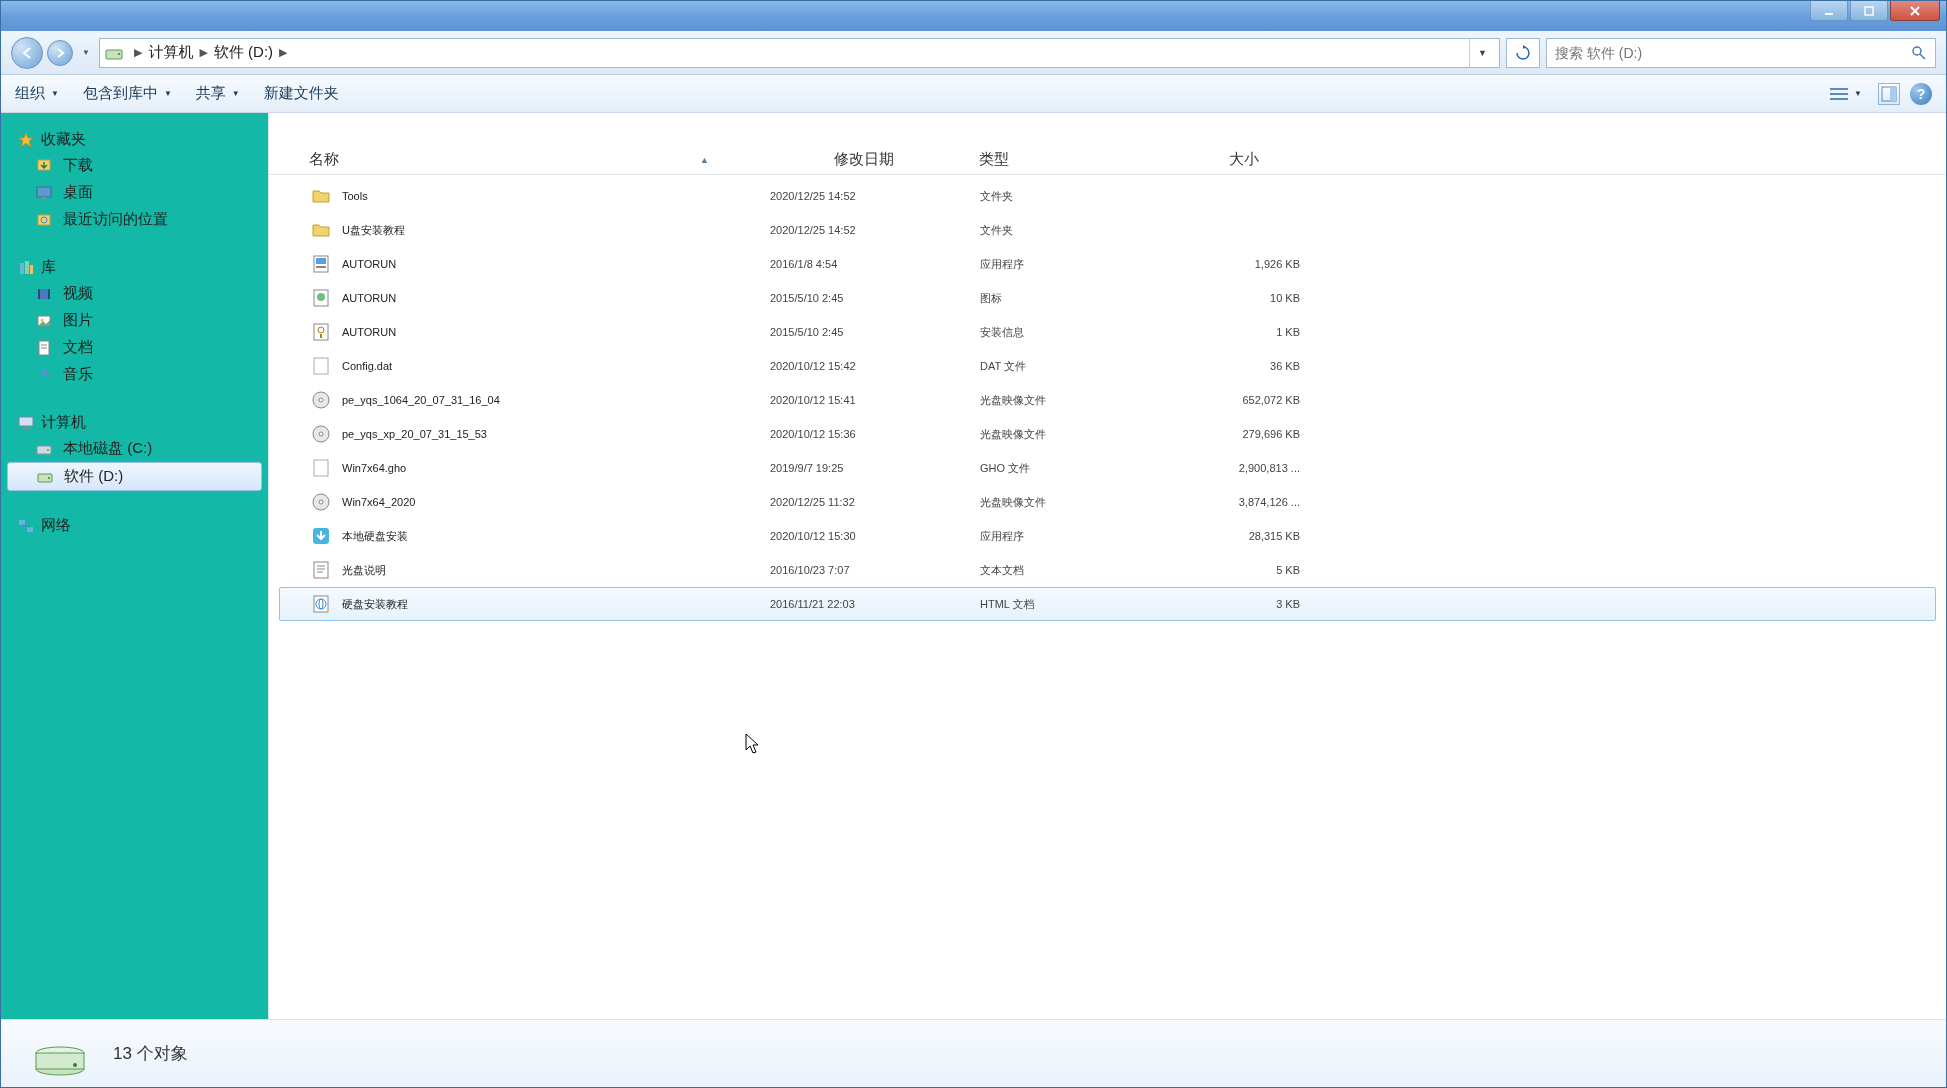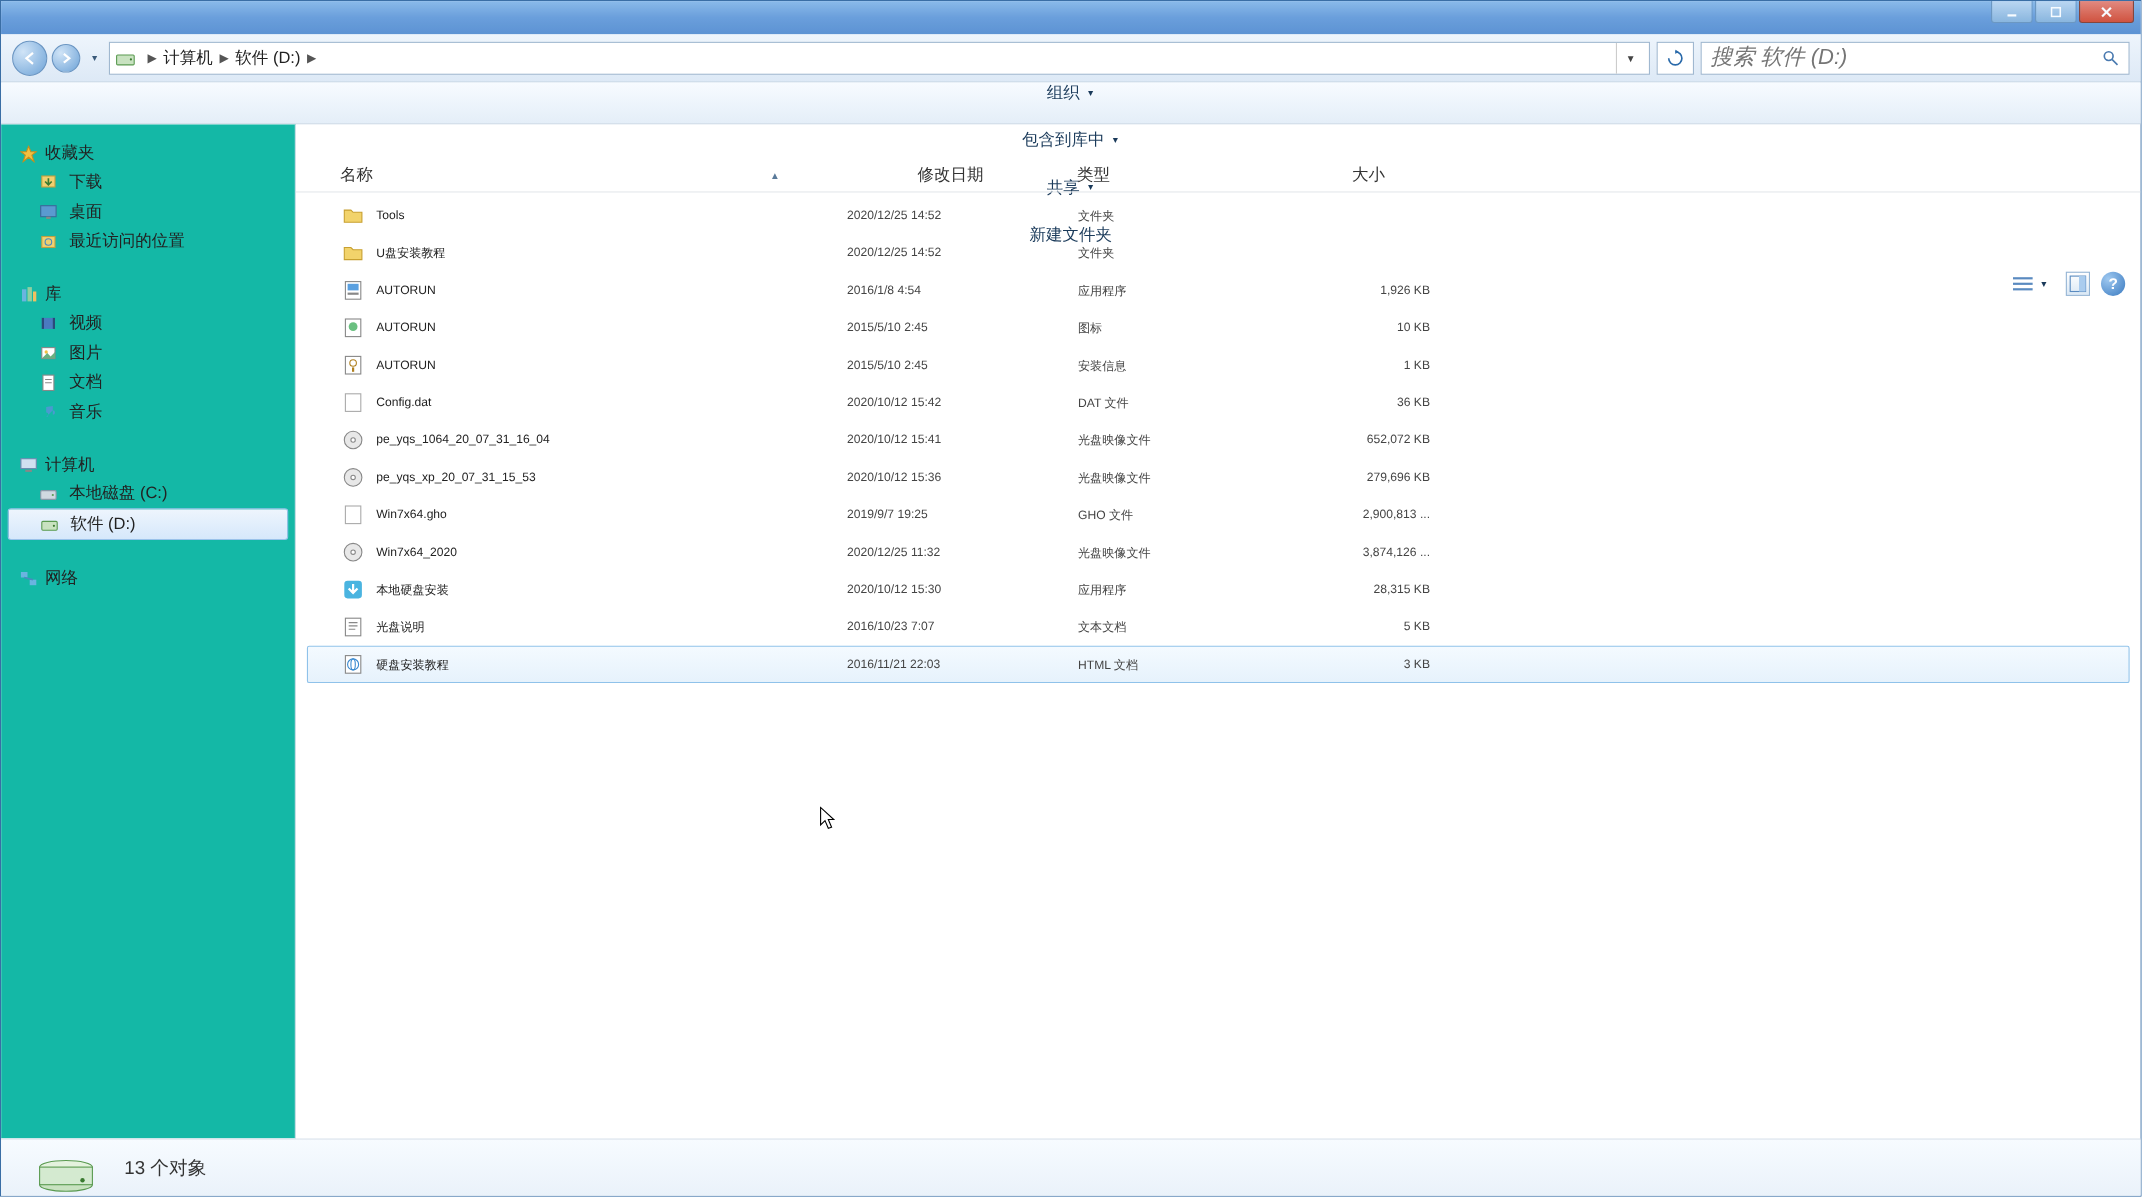--- a/index.html
+++ b/index.html
@@ -19,25 +19,25 @@
 .navbar { height: 44px; background: linear-gradient(to bottom,#eef5fc 0%, #dde9f6 100%); display: flex; align-items: center; padding: 6px 10px; gap: 6px; border-bottom: 1px solid #b9cde0; }
 .nav-back, .nav-fwd { width:32px; height:32px; border-radius:50%; border:1px solid #6a95c2; background: radial-gradient(circle at 30% 30%, #d0e4f7, #6ea3d7); display:inline-flex; align-items:center; justify-content:center; cursor:pointer; color:#fff; font-size:16px;}
 .nav-fwd { width:26px; height:26px; margin-left:-2px;}
 .nav-dropdown { width:14px; height:32px; display:inline-flex; align-items:center; justify-content:center; font-size:8px; color:#3a5a7a; cursor:pointer;}
 .breadcrumb { flex:1; height:30px; background:#fff; border:1px solid #a0b8d0; display:flex; align-items:center; padding:0 4px; font-size:15px; color:#222; }
 .bc-icon { width:20px; height:20px; margin-right:4px; display:inline-flex; align-items:center; justify-content:center;}
 .bc-sep { margin:0 6px; color:#555; font-size:11px;}
 .bc-drop { width:26px; height:28px; display:flex; align-items:center; justify-content:center; font-size:9px; color:#444; border-left:1px solid #ccc; cursor:pointer;}
 .refresh-btn { width:34px; height:30px; border:1px solid #a0b8d0; background:#fff; display:flex; align-items:center; justify-content:center; font-size:14px; color:#2a5a8a; cursor:pointer;}
 .search-box { width:390px; height:30px; border:1px solid #a0b8d0; background:#fff; display:flex; align-items:center; padding:0 8px; position:relative;}
-.search-box input { border:none; outline:none; width:100%; font-size:20px; color:#888; font-style:italic; background:transparent;}
+.search-box input { border:none; outline:none; width:100%; font-size:14px; color:#888; background:transparent;}
 .search-icon { position:absolute; right:8px; color:#4a7ab0; font-size:14px;}
 
 
-.toolbar { height:38px; background: linear-gradient(to bottom,#f7fbff 0%, #e4eef8 100%); border-bottom:1px solid #cdd9e6; display:flex; align-items:center; padding:0 14px; gap:24px; font-size:15px; color:#1a3a5a;flex-direction:column;}
+.toolbar { height:38px; background: linear-gradient(to bottom,#f7fbff 0%, #e4eef8 100%); border-bottom:1px solid #cdd9e6; display:flex; align-items:center; padding:0 14px; gap:24px; font-size:15px; color:#1a3a5a;}
 .tool-item { display:inline-flex; align-items:center; gap:4px; cursor:pointer; }
 .tool-drop { font-size:8px; margin-left:2px;}
 .toolbar-right { margin-left:auto; display:flex; align-items:center; gap:10px;}
 .view-toggle { display:flex; align-items:center; gap:4px; padding:2px 6px; cursor:pointer;}
 .preview-toggle { width:22px; height:22px; border:1px solid #94b4d4; background:linear-gradient(#fff,#dae8f5); cursor:pointer;}
 .help-btn { width:22px; height:22px; border-radius:50%; background:radial-gradient(circle at 30% 30%,#9ec8f0,#3a7ac0); color:#fff; font-size:14px; display:flex; align-items:center; justify-content:center; cursor:pointer; font-weight:bold;}
 
 
 .main { flex:1; display:flex; overflow:hidden; }
 
@@ -64,21 +64,21 @@
 .row { height:34px; display:flex; align-items:center; font-size:11px; color:#222; padding-left:20px; border:1px solid transparent; border-radius:2px; }
 .row.last-focused { border:1px solid #8fc2ea; background:linear-gradient(to bottom, #f4faff, #e6f2fc);}
 .row .cell { padding:0 10px;}
 .row .cell.name { width:460px; display:flex; align-items:center; gap:10px;}
 .row .cell.date { width:210px; color:#444;}
 .row .cell.type { width:210px; color:#444;}
 .row .cell.size { width:130px; text-align:right; color:#444;}
 .ficon { width:22px; height:22px; display:inline-flex; align-items:center; justify-content:center; font-size:15px; flex-shrink:0;}
 
 
-.statusbar { height:52px; border-top:1px solid #d8e2ec; display:flex; align-items:center; padding:0 30px; gap:24px; background:linear-gradient(to bottom,#f7fbff,#eaf2fa);}
+.statusbar { height:68px; border-top:1px solid #d8e2ec; display:flex; align-items:center; padding:0 30px; gap:24px; background:linear-gradient(to bottom,#f7fbff,#eaf2fa);}
 .status-icon { width:58px; height:50px; display:flex; align-items:center; justify-content:center;}
 .status-text { font-size:17px; color:#333;}
 
 
 .fake-cursor { position:absolute; left:745px; top:733px; font-size:18px; color:#000; pointer-events:none;}
 
 
 svg { display:block; }
 </style>
 </head>

